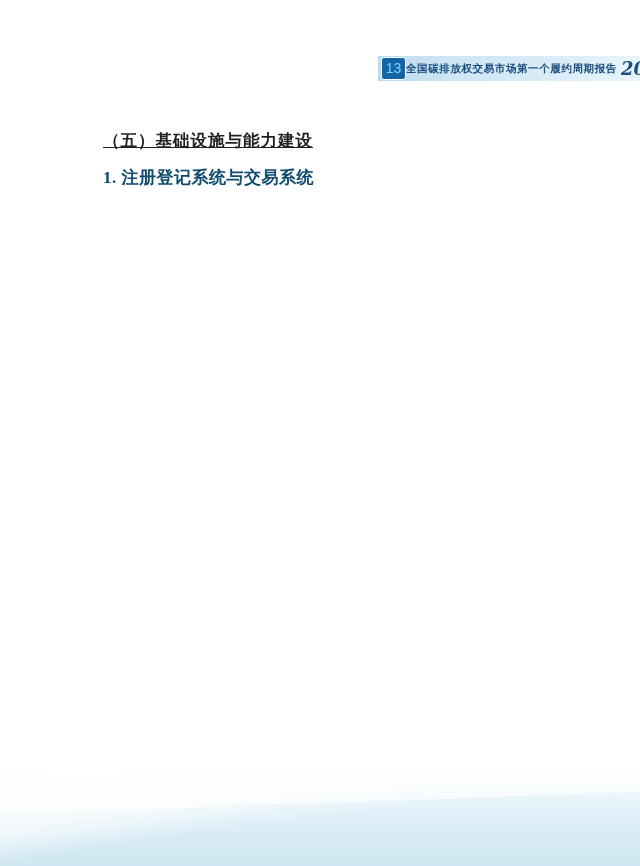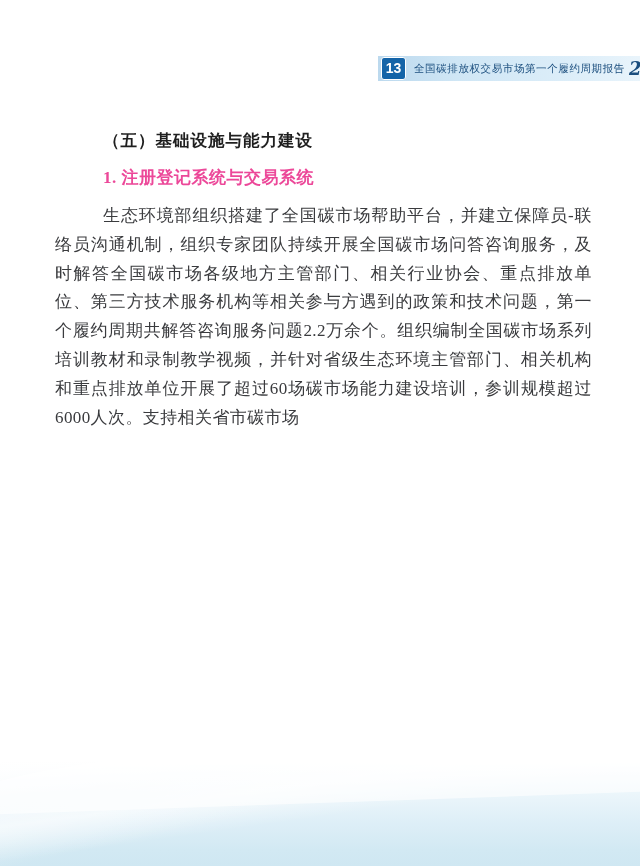--- a/index.html
+++ b/index.html
@@ -26,33 +26,33 @@
     align-items: center;
     background: linear-gradient(to right, #bcd9ee 0%, #cfe6f5 30%, #ddeef9 75%, #e9f4fb 100%);
   }
   .page-badge {
     width: 23px;
     height: 21px;
     margin-left: 3px;
     background: #1464a8;
     border: 1px solid #ffffff;
     border-radius: 3px;
-    color: #ffffff;
+    color: #7dd3fc;
     font-family: "Liberation Sans", sans-serif;
-    font-weight: bold;
+    font-weight: normal;
     font-size: 14px;
     line-height: 21px;
     text-align: center;
     flex: 0 0 auto;
   }
   .header-title {
-    margin-left: 8px;
+    margin-left: 0;
     font-family: "Liberation Sans", sans-serif;
     font-size: 10.5px;
-    font-weight: 400;
+    font-weight: 700;
     letter-spacing: 0.6px;
     color: #1b4e7e;
     white-space: nowrap;
   }
   .header-year {
     margin-left: 4px;
     font-family: "DejaVu Serif", serif;
     font-style: italic;
     font-weight: bold;
     font-size: 18px;
@@ -68,27 +68,28 @@
     right: 48px;
     z-index: 2;
   }
   .section-heading {
     margin: 0 0 14px 0;
     padding-left: 48px;
     font-size: 16.5px;
     font-weight: bold;
     color: #1f1f1f;
     letter-spacing: 1px;
+    text-decoration: underline;
   }
   .sub-heading {
     margin: 12px 0 13px 0;
     padding-left: 48px;
     font-size: 17px;
     font-weight: bold;
-    color: #ec4899;
+    color: #0c4a6e;
     letter-spacing: 0.5px;
   }
   .body-para {
     margin: 0 0 9px 0;
     font-size: 17px;
     line-height: 28.8px;
     text-align: justify;
     text-indent: 48px;
     letter-spacing: 0.4px;
     color: #3a3b3e;
@@ -135,20 +136,19 @@
     <div class="section-heading">（五）基础设施与能力建设</div>
 
     <div>
       <div class="sub-heading">1. 注册登记系统与交易系统</div>
     </div>
 
     <div>
     </div>
 
     <div>
-      <p class="body-para">生态环境部组织搭建了全国碳市场帮助平台，并建立保障员-联络员沟通机制，组织专家团队持续开展全国碳市场问答咨询服务，及时解答全国碳市场各级地方主管部门、相关行业协会、重点排放单位、第三方技术服务机构等相关参与方遇到的政策和技术问题，第一个履约周期共解答咨询服务问题2.2万余个。组织编制全国碳市场系列培训教材和录制教学视频，并针对省级生态环境主管部门、相关机构和重点排放单位开展了超过60场碳市场能力建设培训，参训规模超过6000人次。支持相关省市碳市场</p>
     </div>
 
   </div>
 
   <div class="footer-wave"></div>
 
 </div>
 
 </body></html>

